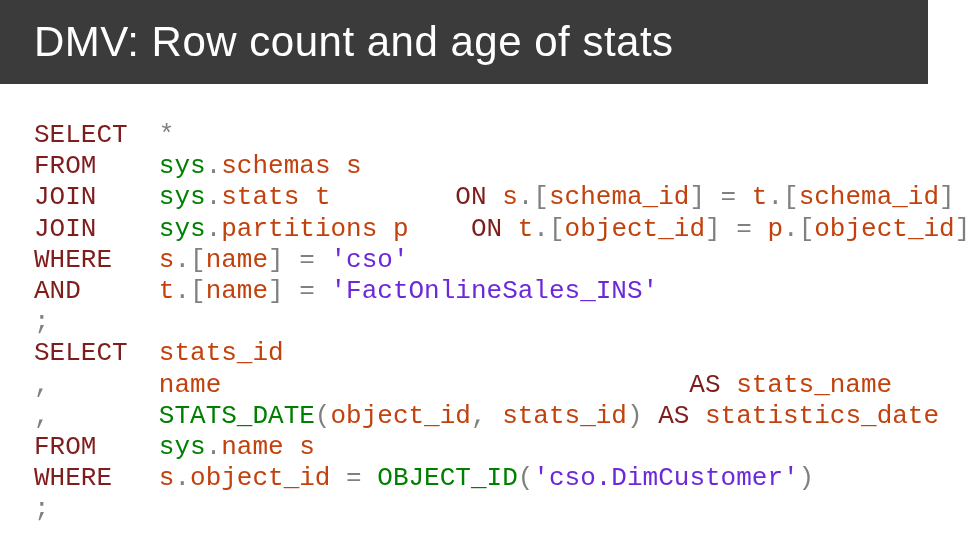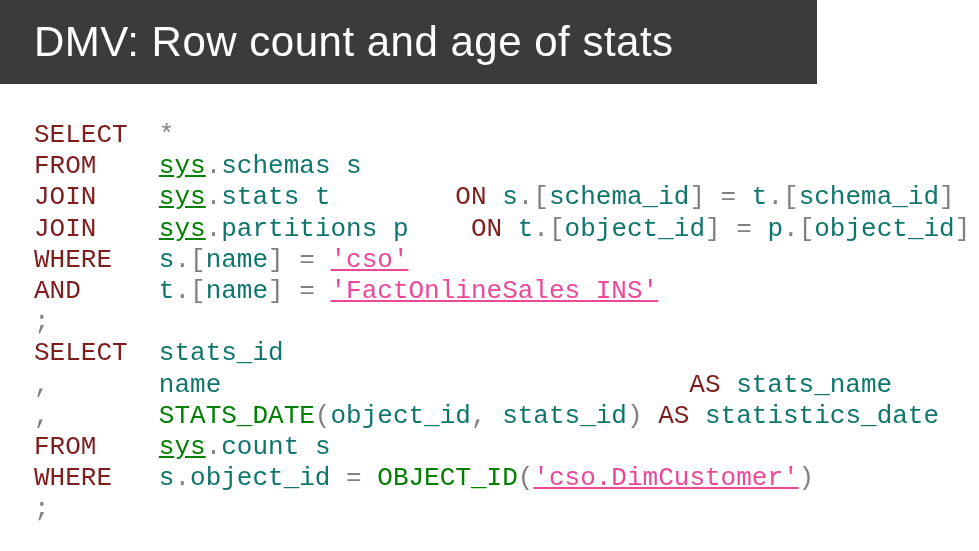--- a/index.html
+++ b/index.html
@@ -7,52 +7,52 @@
     padding: 0;
     width: 979px;
     height: 551px;
     background: #ffffff;
     font-family: "Segoe UI", "Helvetica Neue", Arial, sans-serif;
     overflow: hidden;
   }
   .header {
     background: #3b3b3b;
     color: #ffffff;
-    width: 817px;
+    width: 928px;
     box-sizing: border-box;
     padding: 18px 8px 18px 34px;
     font-size: 42px;
     font-weight: 300;
     letter-spacing: 0.5px;
   }
   .code-area {
     padding: 10px 0 0 34px;
     font-family: Consolas, "Courier New", monospace;
     font-size: 26px;
     line-height: 1.20;
     white-space: pre;
     color: #000000;
   }
   .kw   { color: #7f1d1d; }   
-  .str  { color: #ec4899; text-decoration: underline; }   
+  .str  { color: #6d28d9; }   
   .gray { color: #808080; }   
   .fn   { color: #008000; }   
-  .id   { color: #0f766e; }
-  .schema { color: #008000; text-decoration: underline; } 
+  .id   { color: #c2410c; }
+  .schema { color: #008000; } 
 </style>
 </head>
 <body>
 
 <div class="header">DMV: Row count and age of stats</div>
 
 <pre class="code-area"><span class="kw">SELECT</span>  <span class="gray">*</span>
 <span class="kw">FROM</span>    <span class="schema">sys</span><span class="gray">.</span><span class="id">schemas s</span>
 <span class="kw">JOIN</span>    <span class="schema">sys</span><span class="gray">.</span><span class="id">stats t</span>        <span class="kw">ON</span> <span class="id">s</span><span class="gray">.[</span><span class="id">schema_id</span><span class="gray">] = </span><span class="id">t</span><span class="gray">.[</span><span class="id">schema_id</span><span class="gray">]</span>
 <span class="kw">JOIN</span>    <span class="schema">sys</span><span class="gray">.</span><span class="id">partitions p</span>    <span class="kw">ON</span> <span class="id">t</span><span class="gray">.[</span><span class="id">object_id</span><span class="gray">] = </span><span class="id">p</span><span class="gray">.[</span><span class="id">object_id</span><span class="gray">]</span>
 <span class="kw">WHERE</span>   <span class="id">s</span><span class="gray">.[</span><span class="id">name</span><span class="gray">] = </span><span class="str">'cso'</span>
 <span class="kw">AND</span>     <span class="id">t</span><span class="gray">.[</span><span class="id">name</span><span class="gray">] = </span><span class="str">'FactOnlineSales_INS'</span>
 <span class="gray">;</span>
 <span class="kw">SELECT</span>  <span class="id">stats_id</span>
 <span class="gray">,</span>       <span class="id">name</span>                              <span class="kw">AS</span> <span class="id">stats_name</span>
 <span class="gray">,</span>       <span class="fn">STATS_DATE</span><span class="gray">(</span><span class="id">object_id</span><span class="gray">, </span><span class="id">stats_id</span><span class="gray">)</span> <span class="kw">AS</span> <span class="id">statistics_date</span>
-<span class="kw">FROM</span>    <span class="schema">sys</span><span class="gray">.</span><span class="id">count s</span>
+<span class="kw">FROM</span>    <span class="schema">sys</span><span class="gray">.</span><span class="id">name s</span>
 <span class="kw">WHERE</span>   <span class="id">s</span><span class="gray">.</span><span class="id">object_id</span> <span class="gray">=</span> <span class="fn">OBJECT_ID</span><span class="gray">(</span><span class="str">'cso.DimCustomer'</span><span class="gray">)</span>
 <span class="gray">;</span></pre>
 
 </body></html>

